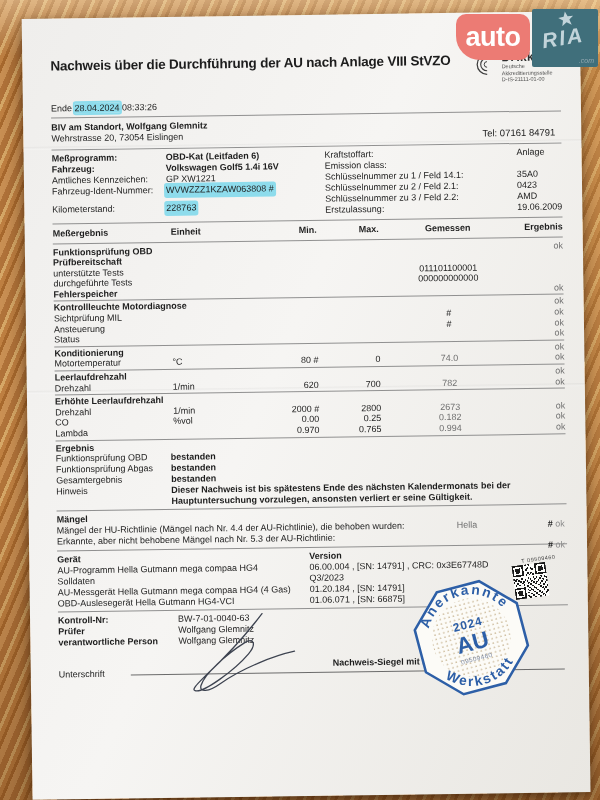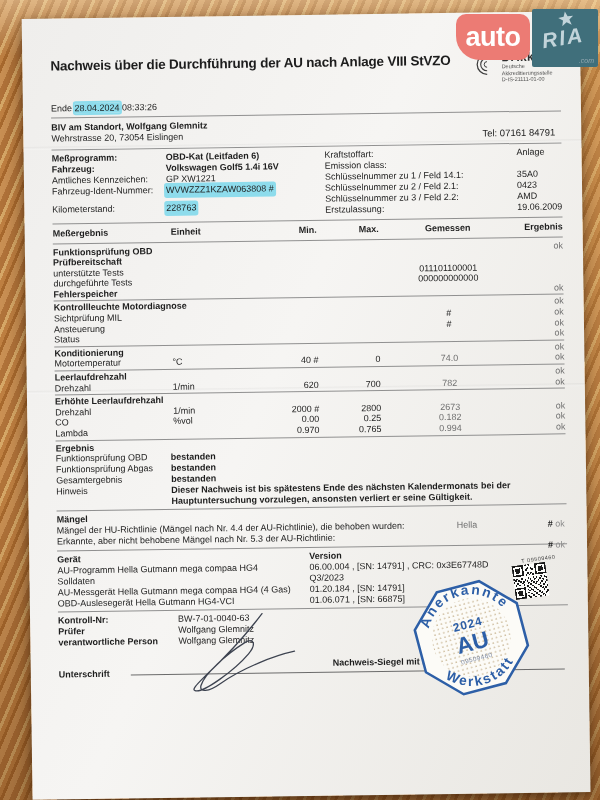--- a/index.html
+++ b/index.html
@@ -60,21 +60,21 @@
   .m-okk .h{color:#222;font-weight:bold;}
   .m-okk .o{color:#8a8a8a;}
   
   .drow{display:flex;line-height:10.8px;}
   .d-left{width:252px;flex:none;}
   .d-right{flex:1;}
   .crow{display:flex;line-height:11px;}
   .c-lab{width:120px;flex:none;font-weight:bold;}
   
   .sign-row{position:relative;height:30px;margin-top:6px;}
-  .sig-label{position:absolute;left:0;bottom:4px;font-weight:bold;margin-top:46px;}
+  .sig-label{position:absolute;left:0;bottom:4px;font-weight:normal;margin-top:46px;}
   .sig-line{position:absolute;left:72px;right:4px;bottom:8px;border-bottom:1px solid #6b6b6b;}
   .seal-label{position:absolute;left:274px;bottom:12px;font-weight:bold;}
   .signature-svg{position:absolute;left:100px;bottom:-14px;z-index:2;}
   
   .seal-cluster{position:absolute;right:22px;top:538px;width:160px;height:160px;}
   .qr{position:absolute;right:18px;top:14px;width:34px;height:34px;transform:rotate(-7deg);}
   .qr-tag{position:absolute;right:10px;top:4px;font-size:5.5px;color:#444;transform:rotate(-7deg);letter-spacing:.5px;}
   .seal-svg{position:absolute;left:6px;top:28px;transform:rotate(-14deg);}
   .seal-svg .arc{font-size:14px;font-weight:bold;letter-spacing:2px;fill:var(--seal-blue,#2d5fa7);}
   .seal-svg .year{font-size:12px;font-weight:bold;fill:var(--seal-blue,#2d5fa7);text-anchor:middle;letter-spacing:1px;}
@@ -295,21 +295,21 @@
           <span class="c-unit"></span>
           <span class="c-min"></span>
           <span class="c-max"></span>
           <span class="c-mes"></span>
           <span class="c-ok">ok</span>
         </div>
 
         <div class="trow sep">
           <span class="c-label">Motortemperatur</span>
           <span class="c-unit">°C</span>
-          <span class="c-min">40 #</span>
+          <span class="c-min">80 #</span>
           <span class="c-max">0</span>
           <span class="c-mes">74.0</span>
           <span class="c-ok">ok</span>
         </div>
 
         <div class="trow">
           <span class="c-label b">Leerlaufdrehzahl</span>
           <span class="c-unit"></span>
           <span class="c-min"></span>
           <span class="c-max"></span>

